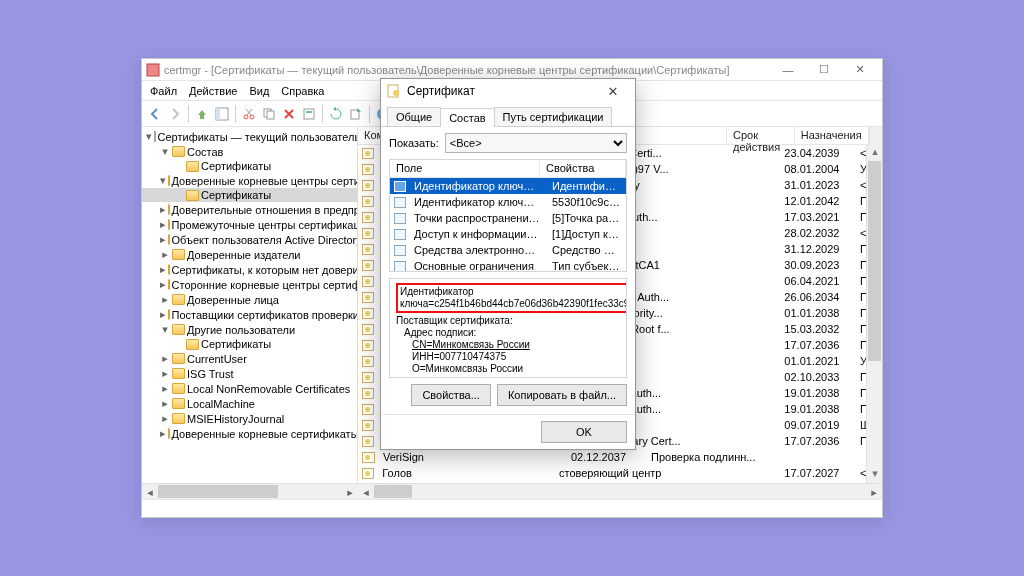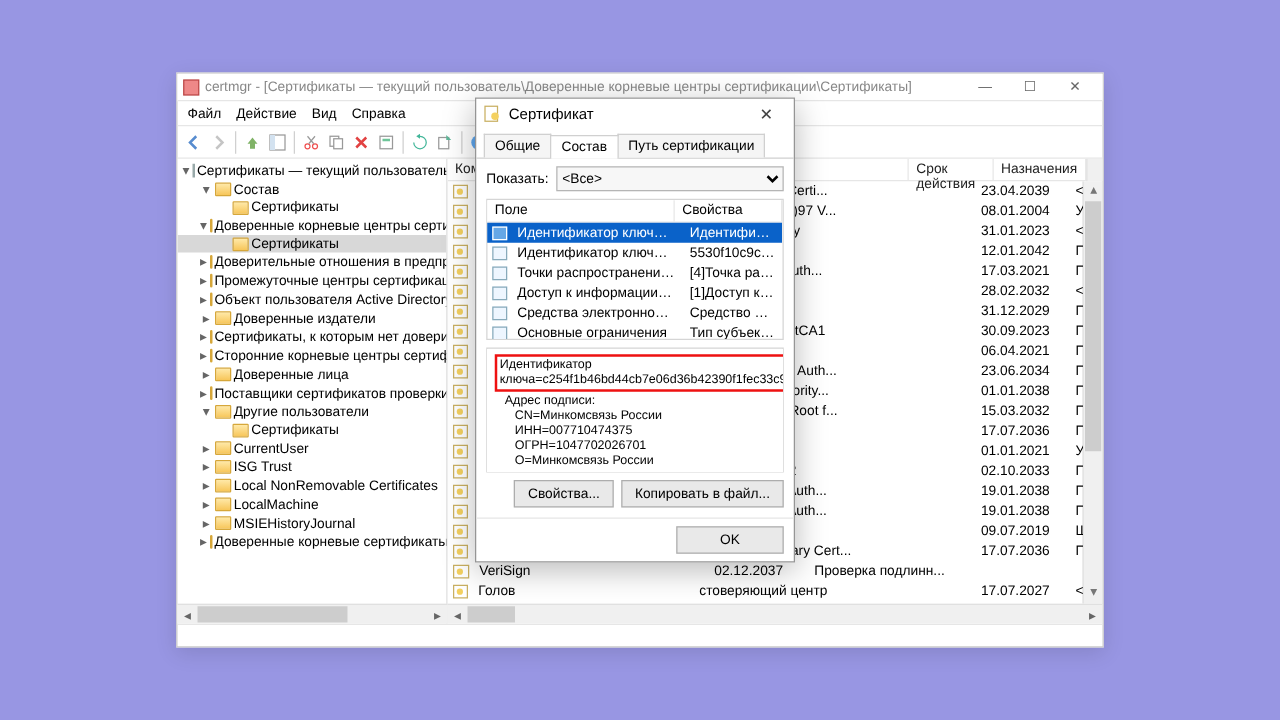--- a/index.html
+++ b/index.html
@@ -384,21 +384,21 @@
               <span class="rico"></span>
               <div class="cell" style="width:188px">Sonera</div>
               <div class="cell" style="width:240px">CA</div>
               <div class="cell" style="width:80px">06.04.2021</div>
               <div class="cell" style="flex:1">Проверка подлинн...</div>
             </div>
             <div class="row">
               <span class="rico"></span>
               <div class="cell" style="width:188px">Starfiel</div>
               <div class="cell" style="width:240px">s 2 Certification Auth...</div>
-              <div class="cell" style="width:80px">23.06.2034</div>
+              <div class="cell" style="width:80px">26.06.2034</div>
               <div class="cell" style="flex:1">Проверка подлинн...</div>
             </div>
             <div class="row">
               <span class="rico"></span>
               <div class="cell" style="width:188px">Starfiel</div>
               <div class="cell" style="width:240px">Certificate Authority...</div>
               <div class="cell" style="width:80px">01.01.2038</div>
               <div class="cell" style="flex:1">Проверка подлинн...</div>
             </div>
             <div class="row">
@@ -528,21 +528,21 @@
             <div class="fc" style="flex:1">Идентификато</div>
           </div>
           <div class="frow">
             <span class="fico2"></span>
             <div class="fc" style="width:138px">Идентификатор ключа субъекта</div>
             <div class="fc" style="flex:1">5530f10c9c774</div>
           </div>
           <div class="frow">
             <span class="fico2"></span>
             <div class="fc" style="width:138px">Точки распространения списков отзыва (CRL)</div>
-            <div class="fc" style="flex:1">[4]Точка распр</div>
+            <div class="fc" style="flex:1">[5]Точка распр</div>
           </div>
           <div class="frow">
             <span class="fico2"></span>
             <div class="fc" style="width:138px">Доступ к информации о центрах сертифика...</div>
             <div class="fc" style="flex:1">[1]Доступ к св</div>
           </div>
           <div class="frow">
             <span class="fico2"></span>
             <div class="fc" style="width:138px">Средства электронной подписи и УЦ издателя</div>
             <div class="fc" style="flex:1">Средство элек</div>
@@ -554,24 +554,24 @@
           </div>
         </div>
     </div>
 
     <div class="detailbox">
       <div class="highlight-box">
         <div>Идентификатор</div>
         <div>ключа=c254f1b46bd44cb7e06d36b42390f1fec33c9b06</div>
       </div>
       <div id="detailLines">
+          <div style="padding-left: 0px;">Поставщик сертификата:</div>
           <div style="padding-left: 8px;">Адрес подписи:</div>
-          <div style="padding-left: 16px;">CN=Минкомсвязь России</div>
+          <div style="padding-left: 16px; text-decoration: underline;">CN=Минкомсвязь России</div>
           <div style="padding-left: 16px;">ИНН=007710474375</div>
-          <div style="padding-left: 16px;">ОГРН=1047702026701</div>
           <div style="padding-left: 16px;">O=Минкомсвязь России</div>
         </div>
     </div>
 
     <div class="btnrow">
       <button class="winbutton">Свойства...</button>
       <button class="winbutton">Копировать в файл...</button>
     </div>
   </div>
   <div class="okrow">

